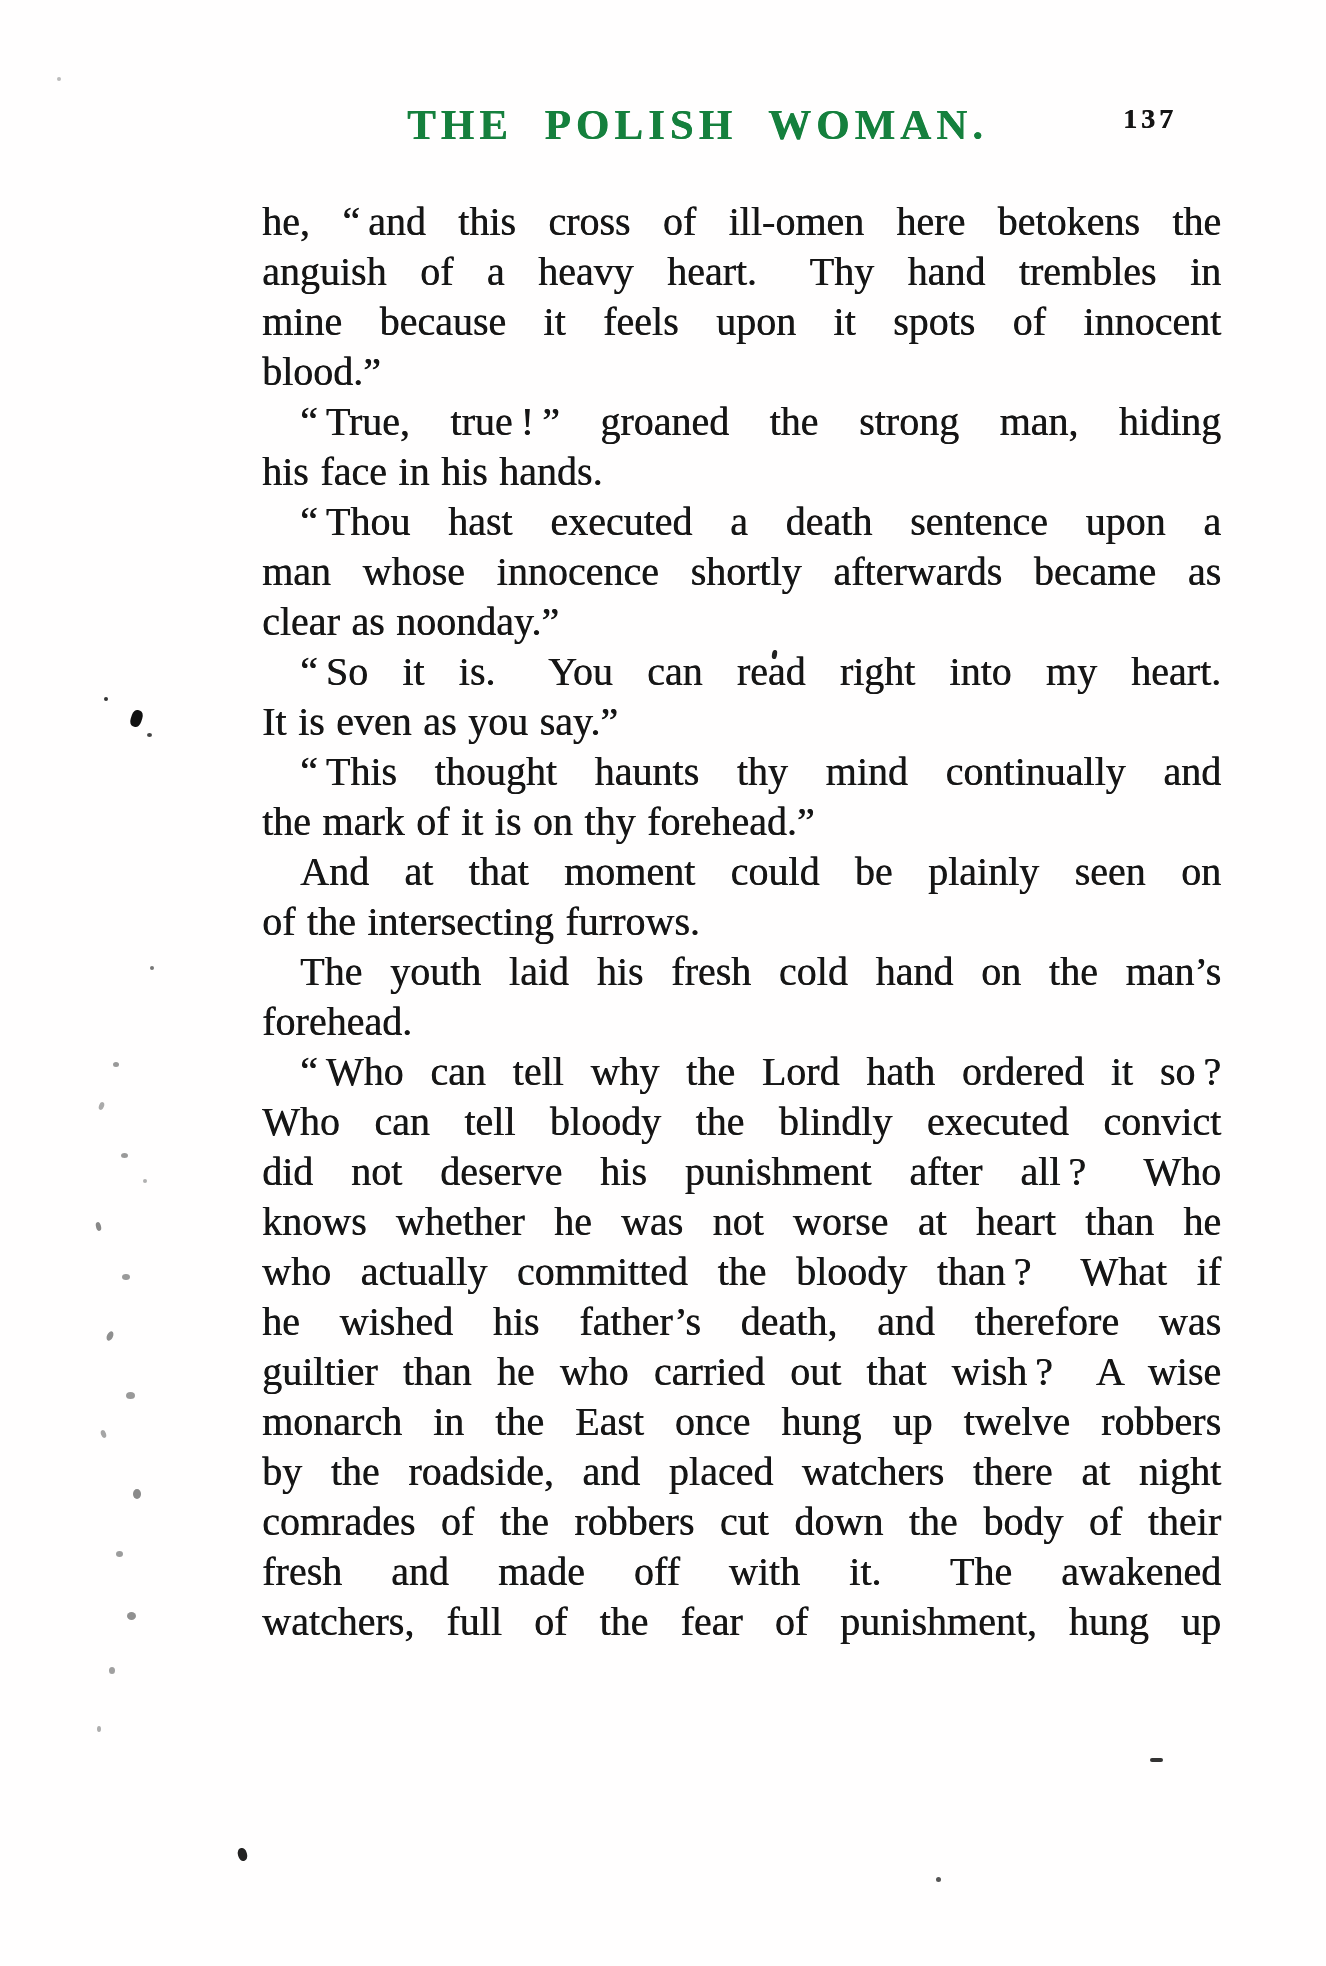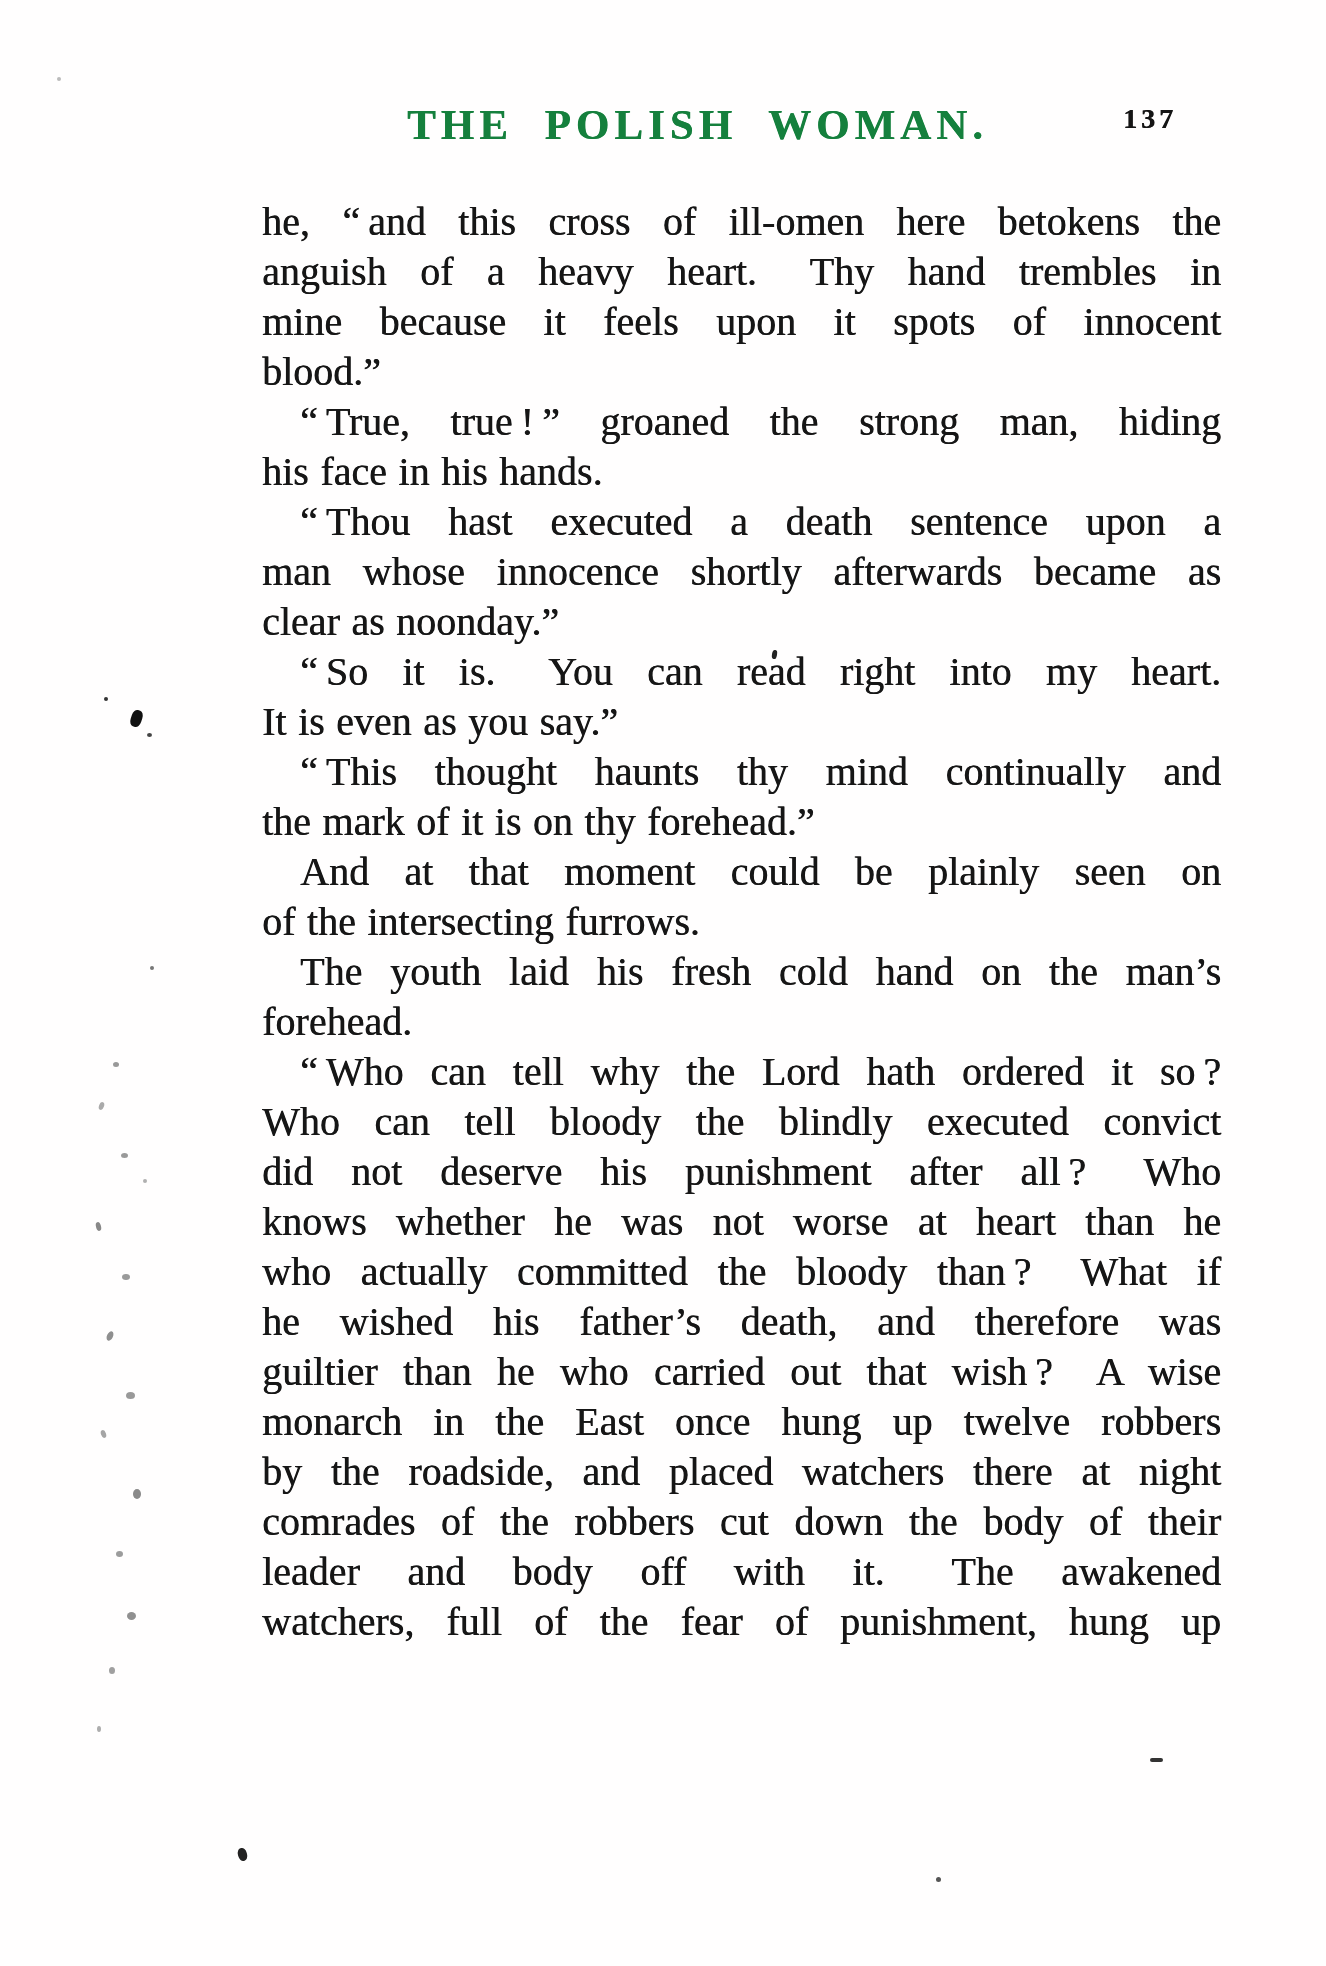--- a/index.html
+++ b/index.html
@@ -74,21 +74,21 @@
       <div class="line indent">“ Who can tell why the Lord hath ordered it so ?</div>
       <div class="line">Who can tell bloody the blindly executed convict</div>
       <div class="line">did not deserve his punishment after all ?  Who</div>
       <div class="line">knows whether he was not worse at heart than he</div>
       <div class="line">who actually committed the bloody than ?  What if</div>
       <div class="line">he wished his father’s death, and therefore was</div>
       <div class="line">guiltier than he who carried out that wish ?  A wise</div>
       <div class="line">monarch in the East once hung up twelve robbers</div>
       <div class="line">by the roadside, and placed watchers there at night</div>
       <div class="line">comrades of the robbers cut down the body of their</div>
-      <div class="line">leader and body off with it.  The awakened</div>
+      <div class="line">fresh and made off with it.  The awakened</div>
       <div class="line">watchers, full of the fear of punishment, hung up</div>
     </div>
 
 <div class="speck" style="left: 131px; top: 710px; width: 11px; height: 17px; background: rgb(17, 17, 17); border-radius: 40%; transform: rotate(18deg);"></div>
     <div class="speck" style="left: 104px; top: 697px; width: 4px; height: 4px; background: rgb(51, 51, 51); border-radius: 50%;"></div>
     <div class="speck" style="left: 147px; top: 733px; width: 5px; height: 4px; background: rgb(68, 68, 68); border-radius: 50%;"></div>
     <div class="speck" style="left: 772px; top: 650px; width: 5px; height: 9px; background: rgb(34, 34, 34); border-radius: 45%; transform: rotate(10deg);"></div>
     <div class="speck" style="left: 150px; top: 966px; width: 4px; height: 4px; background: rgb(119, 119, 119); border-radius: 50%;"></div>
     <div class="speck" style="left: 57px; top: 77px; width: 4px; height: 4px; background: rgb(187, 187, 187); border-radius: 50%;"></div>
     <div class="speck" style="left: 113px; top: 1062px; width: 6px; height: 5px; background: rgb(153, 153, 153); border-radius: 50%;"></div>

